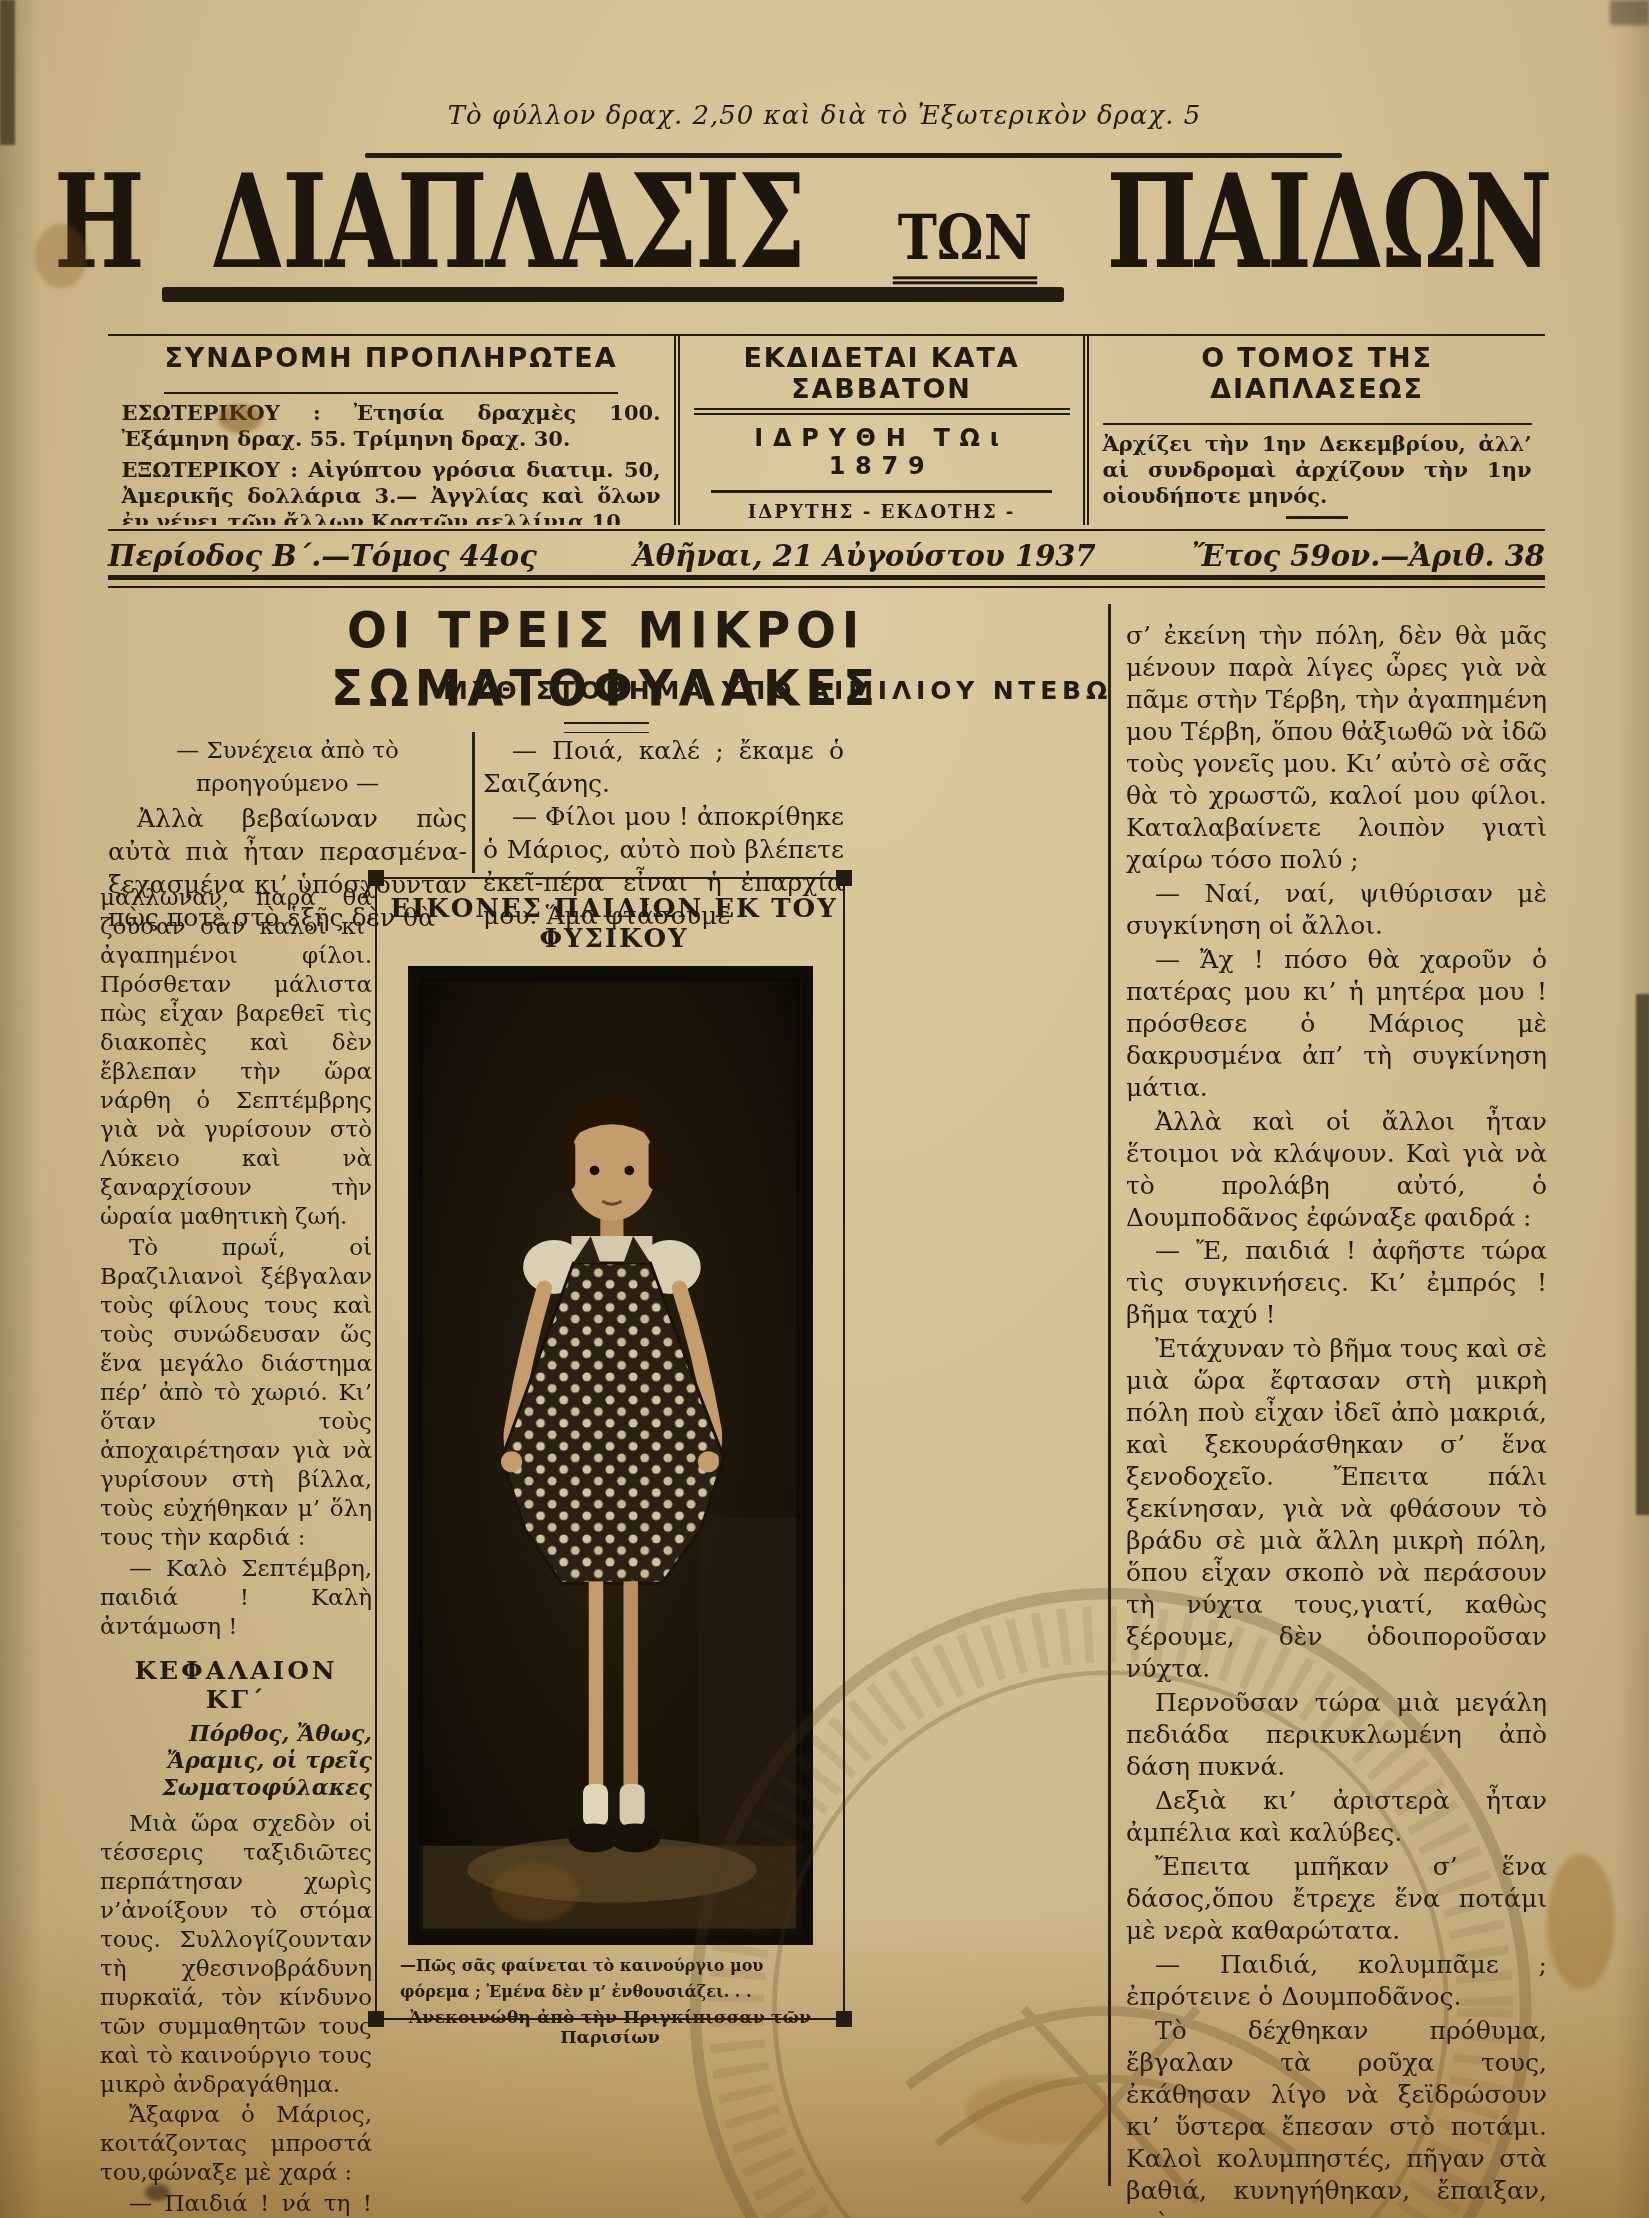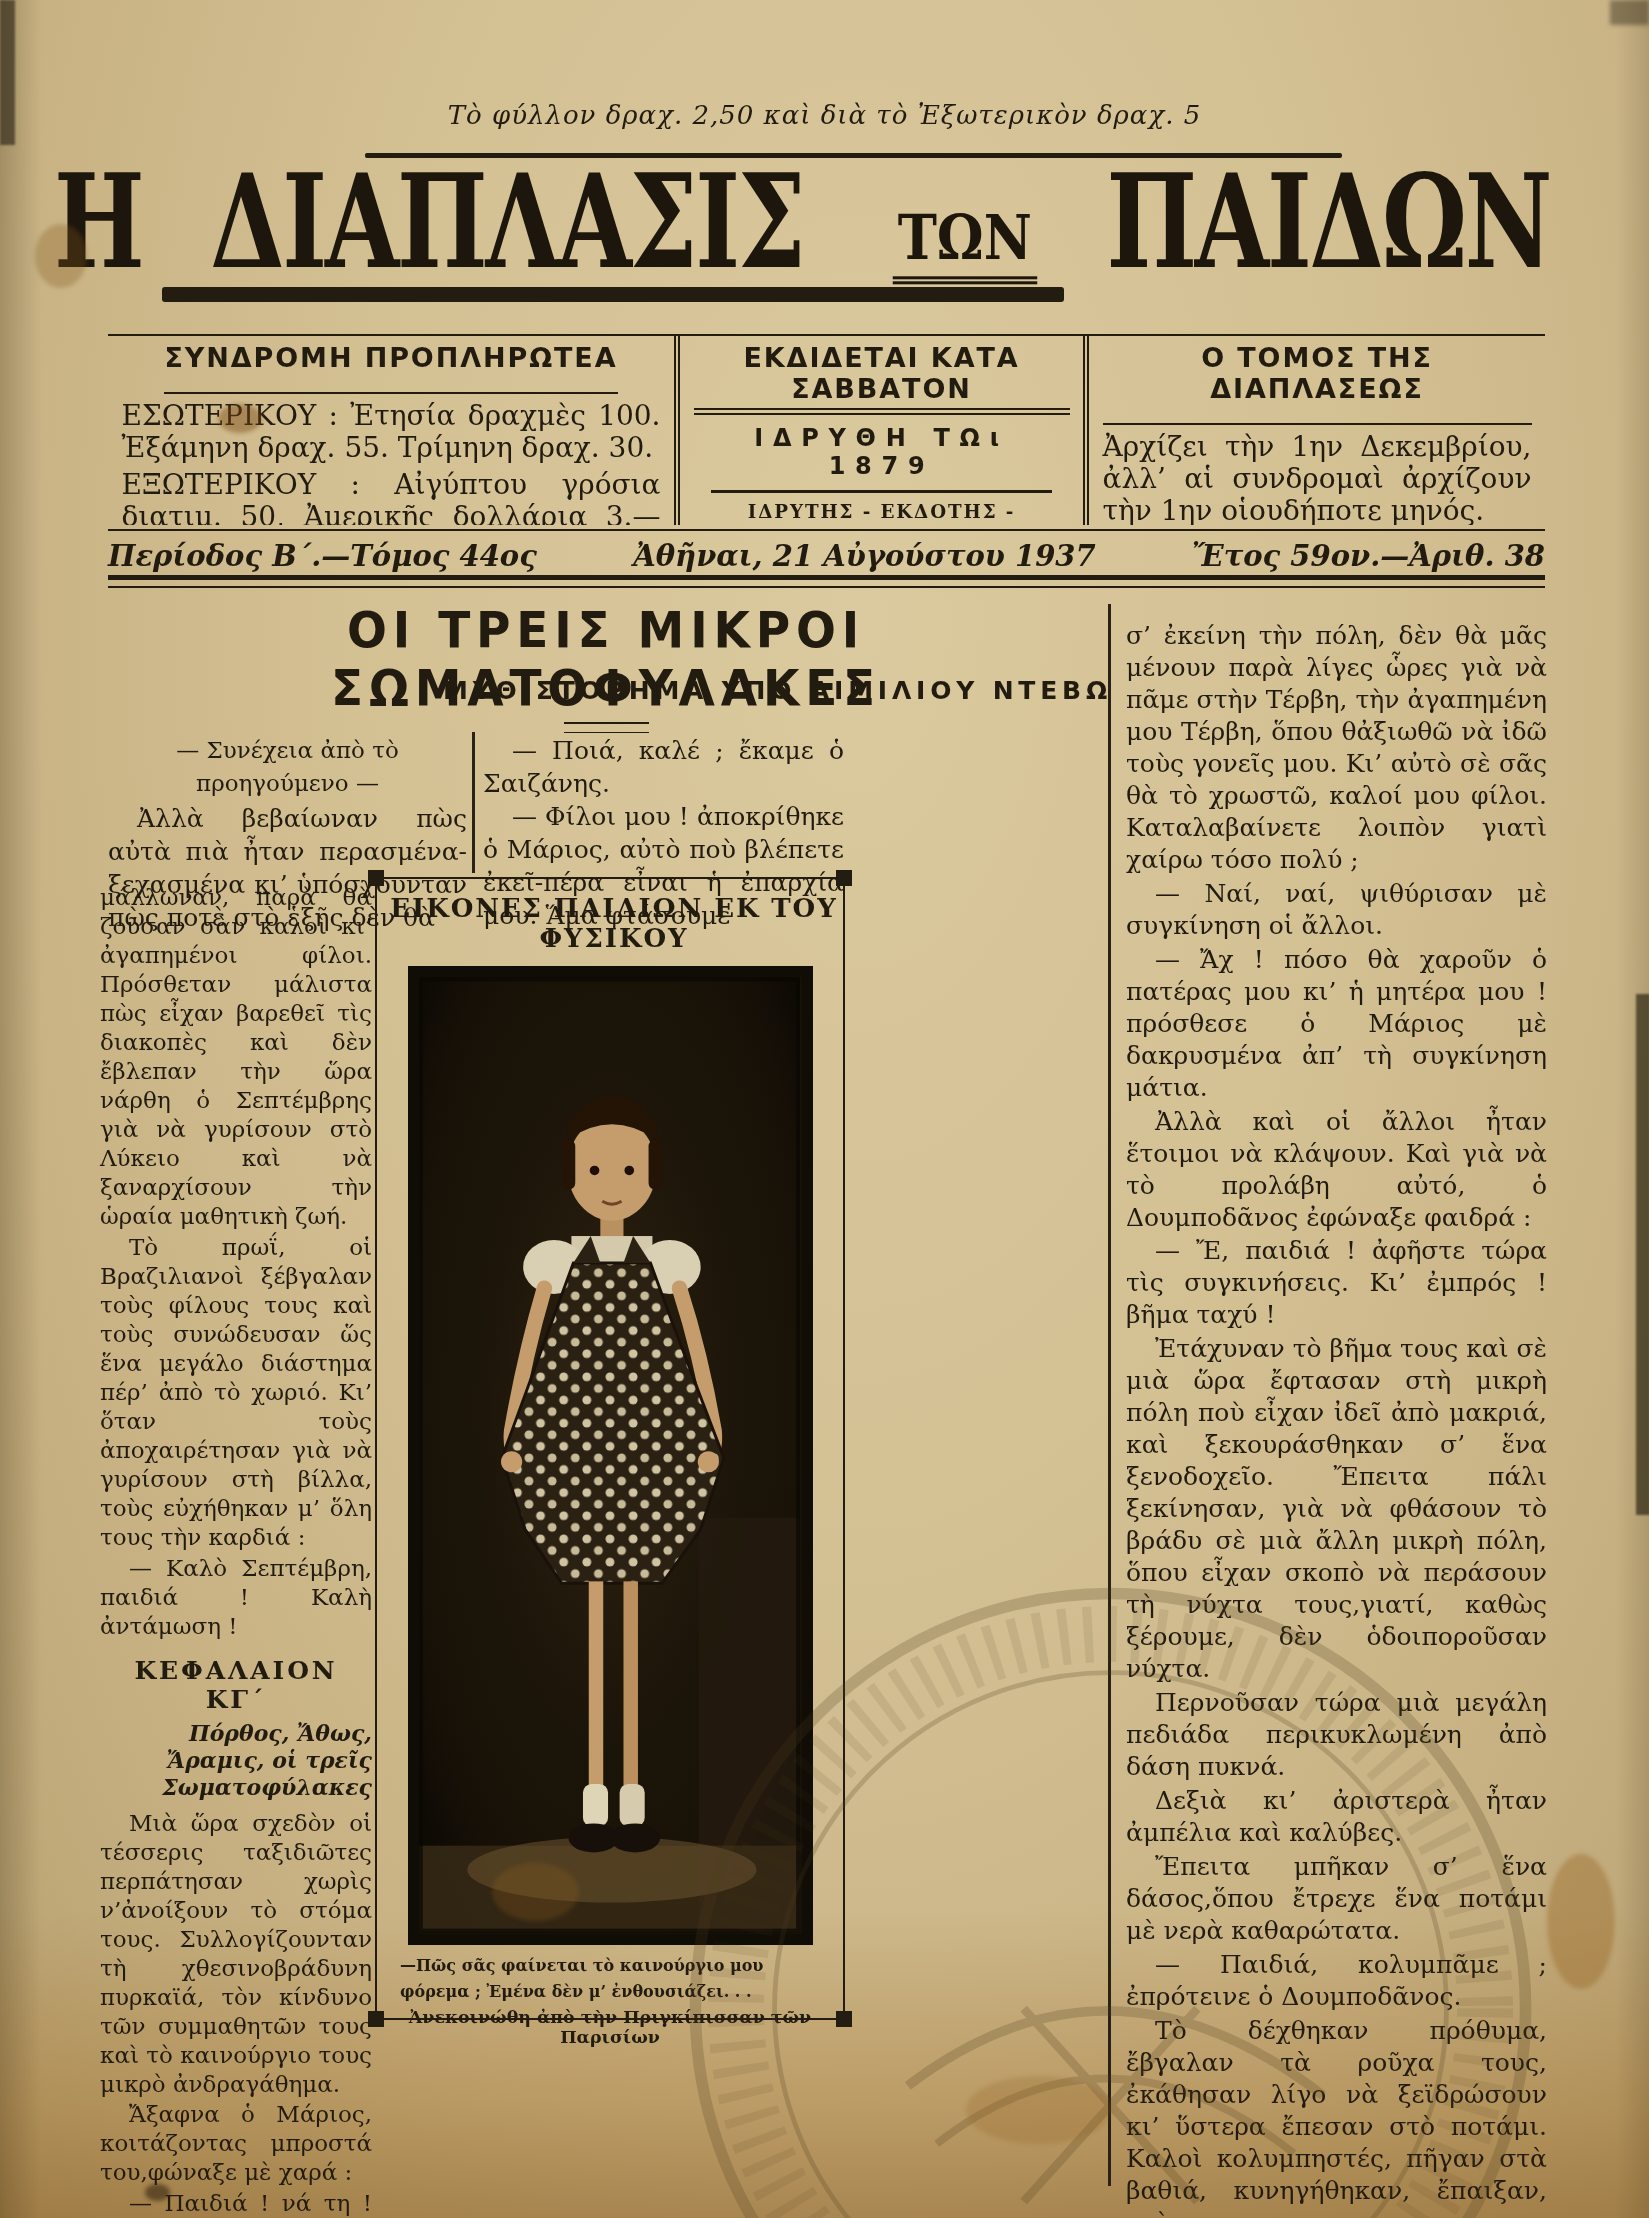--- a/index.html
+++ b/index.html
@@ -26,21 +26,21 @@
   .mh-bar{left:162px;top:287px;width:902px;height:14.5px;border-radius:2.9px;}
   
   .boxes{left:108px;top:334px;width:1437px;height:191px;display:flex;border-top:2.9px solid #231c10;box-sizing:border-box;}
   .box{box-sizing:border-box;padding:5.8px 13.5px 0 13.5px;overflow:hidden;}
   .box-left{flex:0 0 566px;}
   .box-center{flex:0 0 415px;border-left:6.8px double #231c10;border-right:6.8px double #231c10;text-align:center;}
   .box-right{flex:1;text-align:center;}
   .box-title{font-family:"DejaVu Sans",sans-serif;font-weight:bold;font-size:27px;letter-spacing:1.9px;text-align:center;}
   .u-line{display:inline-block;border-bottom:2.9px solid #231c10;padding-bottom:19px;}
   .dbl-line{display:inline-block;border-bottom:7.7px double #231c10;padding-bottom:3.9px;}
-  .box-text{font-size:28px;line-height:32px;font-weight:normal;margin:5.8px 0 0 0;text-align:justify;}
+  .box-text{font-size:21px;line-height:26px;font-weight:bold;margin:5.8px 0 0 0;text-align:justify;}
   .founded{font-family:"DejaVu Sans",sans-serif;font-weight:bold;font-size:24px;letter-spacing:9.7px;margin-top:9.7px;}
   .hr3{height:2.9px;background:#231c10;margin:9.7px 17.4px 7.7px 17.4px;}
   .founder-roles{font-weight:bold;font-size:18.3px;letter-spacing:1.9px;}
   .office-title{font-weight:bold;font-size:24px;letter-spacing:2.9px;margin-top:3.9px;}
   .mini-rule{width:62px;height:2.9px;background:#231c10;margin:7.7px auto 1.9px auto;}
   
   .date-row{left:108px;top:529px;width:1437px;display:flex;justify-content:space-between;align-items:baseline;border-top:2.9px solid #231c10;padding-top:7.7px;font-size:29px;font-weight:bold;font-style:italic;box-sizing:border-box;}
   .rule-a{left:108px;top:575px;width:1437px;height:4.8px;}
   .rule-b{left:108px;top:586px;width:1437px;height:1.9px;}
   

